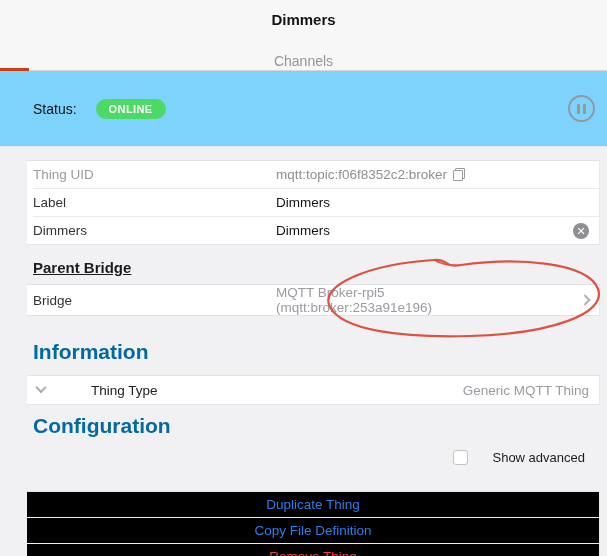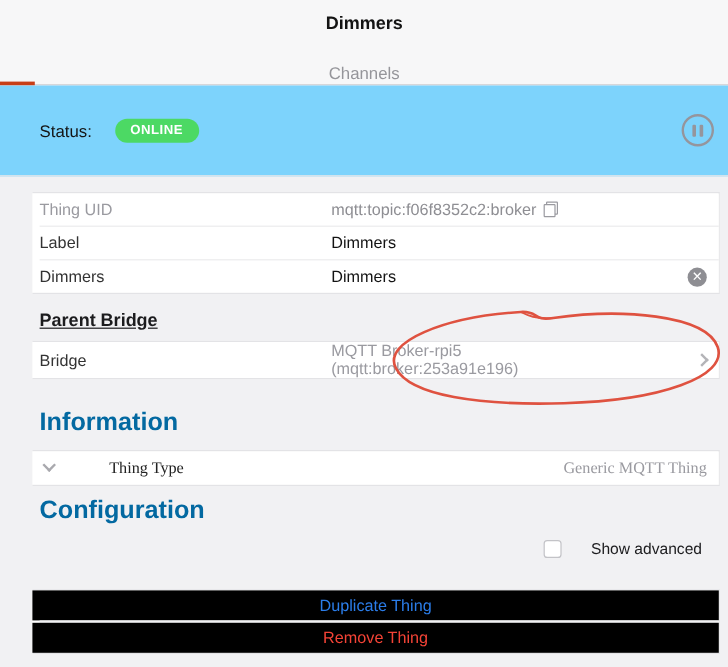--- a/index.html
+++ b/index.html
@@ -117,36 +117,37 @@
   <div class="card">
     <div class="row" style="height:30px;">
       <span class="row-label">Bridge</span>
       <span class="row-value right">MQTT Broker-rpi5 (mqtt:broker:253a91e196)</span>
       <span class="chev-right"></span>
     </div>
   </div>
 
   <div class="heading">Information</div>
   <div class="card">
-    <div class="row" style="height:28px;font-family:Liberation Serif, serif;">
+    <div class="row" style="height:28px;">
       <span class="chev-down"></span>
       <span style="font-size:13.5px;color:#222;">Thing Type</span>
       <span class="row-value right">Generic MQTT Thing</span>
     </div>
   </div>
 
   <div class="heading cfg">Configuration</div>
   <div class="advanced-row">
     <span class="checkbox"></span>
     <span class="advanced-label">Show advanced</span>
   </div>
 
   <div class="card actions">
     <div class="action-row blue">Duplicate Thing</div>
     <div class="hairline"></div>
+    <div class="action-row blue">Copy File Definition</div>
     <div class="hairline"></div>
     <div class="action-row red">Remove Thing</div>
   </div>
 
 </div>
 
 <svg class="annotation" viewBox="0 0 288 92">
   <path d="M 12 56 C 0 34, 52 13, 116 9
            C 131 8, 126 17, 143 14
            C 199 6, 270 11, 280 38

